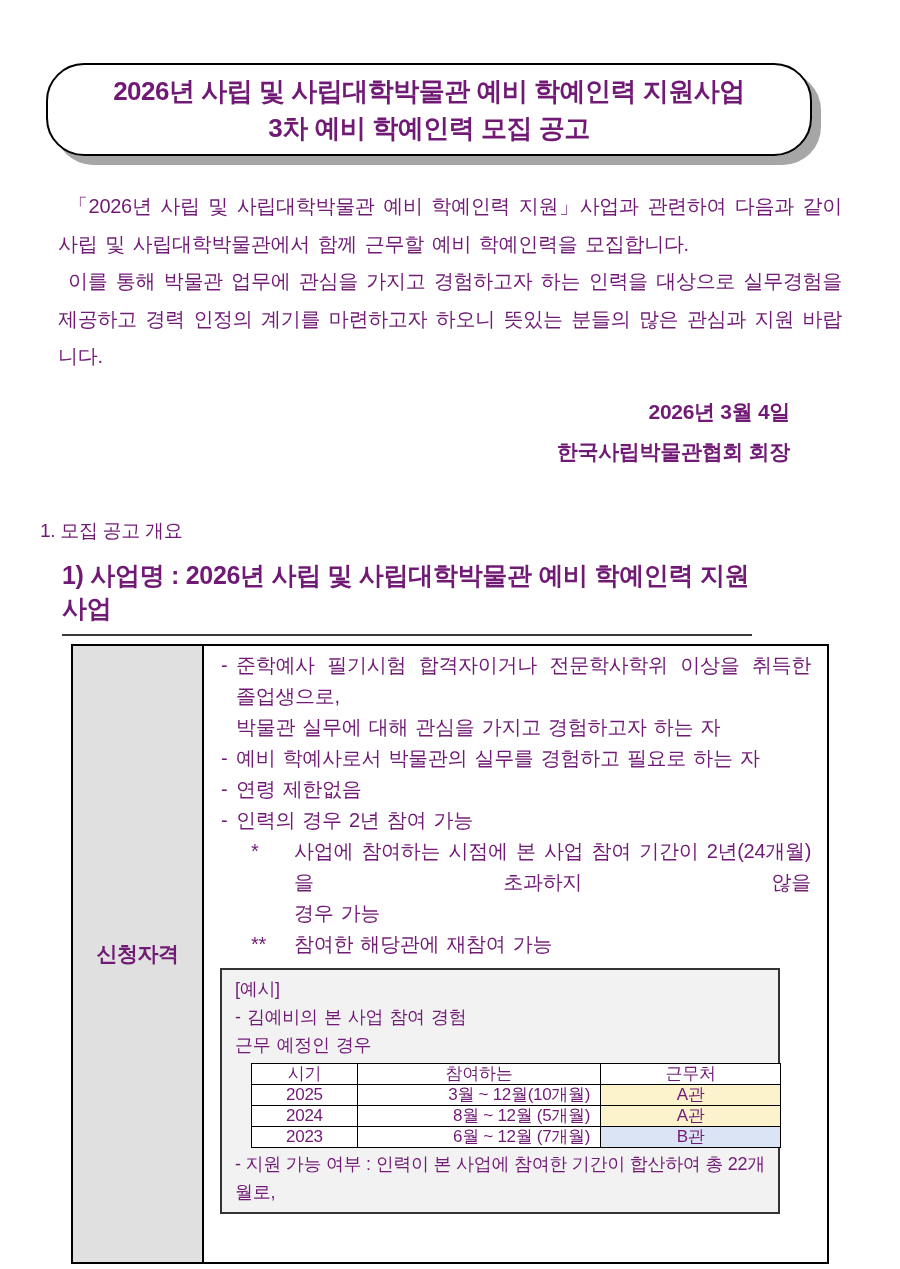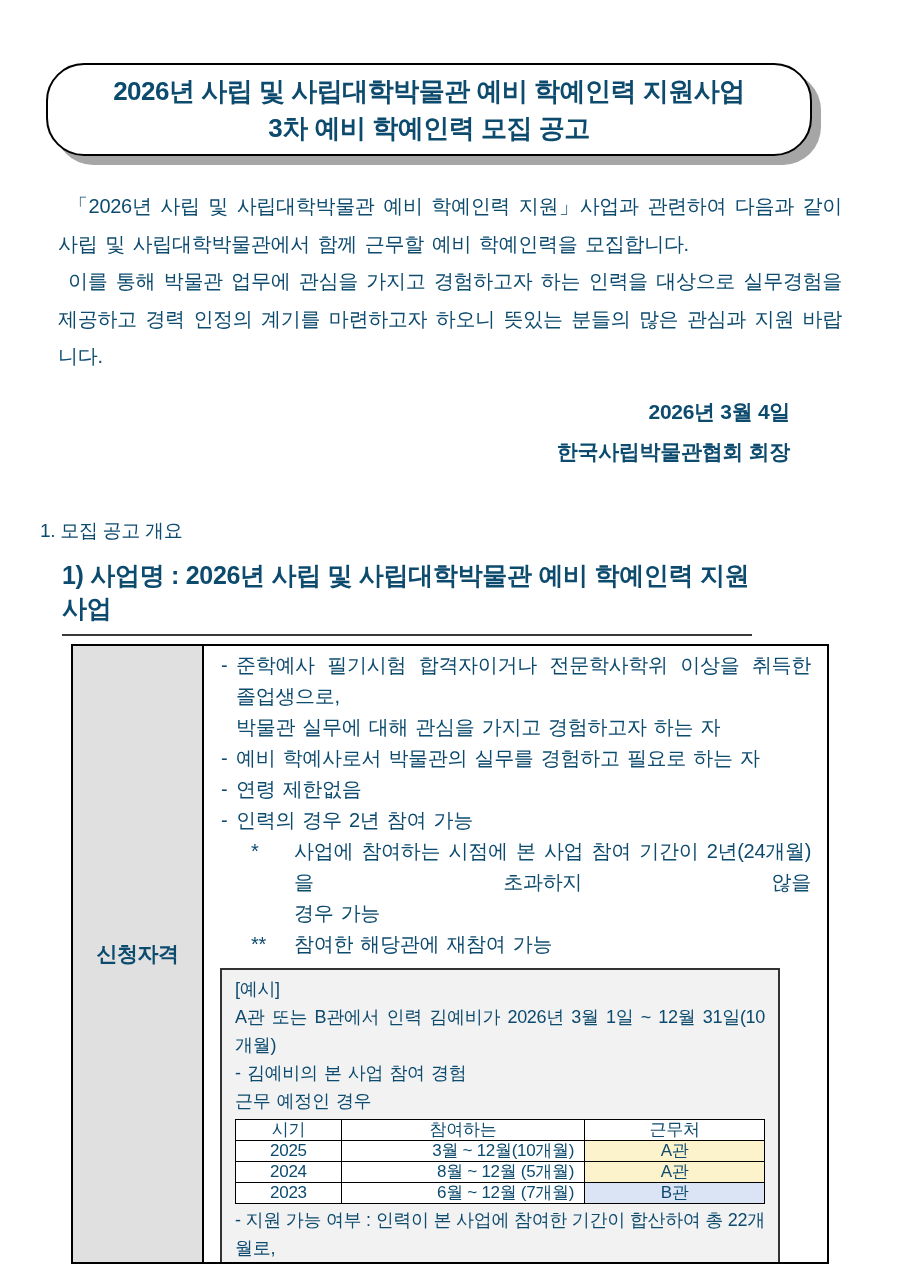--- a/index.html
+++ b/index.html
@@ -1,21 +1,21 @@
 <!DOCTYPE html>
 <html><head>
 <meta charset="utf-8">
 <style>
   html,body { margin:0; padding:0; background:#ffffff; }
   .page {
     position:relative;
     width:900px; height:1269px;
     background:#ffffff;
     font-family:"Liberation Sans", sans-serif;
-    color:#0c4a6e;
+    color:#701a75;
     overflow:hidden;
   }
   
   .title-box {
     margin:63px 88px 0 46px;
     height:89px;
     border:2.5px solid #000;
     border-radius:38px;
     box-shadow:9px 9px 0 #a6a6a6;
     background:#fff;
@@ -46,21 +46,21 @@
   .bullet { position:relative; margin:0; line-height:31px; word-spacing:2px; }
   .bullet .marker { position:absolute; }
   .lvl0 { padding-left:16px; } .lvl0 .marker { left:1px; }
   .lvl1 { padding-left:74px; } .lvl1 .marker { left:31px; }
   .just { text-align:justify; text-align-last:justify; }
   
   .example-box { margin-top:8px; width:560px; box-sizing:border-box;
                  background:#f2f2f2; border:2px solid #333;
                  padding:5px 13px 6px 13px; font-size:18px; line-height:28px; letter-spacing:-0.3px; }
   .example-box .line { word-spacing:1.5px; }
-  .history-table { width:100%; border-collapse:collapse; margin:4px 0 2px 0;
+  .history-table { width:100%; border-collapse:collapse; margin:4px 0 2px 16px;
                    font-size:17px; background:#fff; }
   .history-table th, .history-table td {
     border:1.5px solid #000; text-align:center; padding:0 6px;
     line-height:20px; height:20px; font-weight:normal; background:#fff; }
   .col-year { width:20%; } .col-period { width:46%; } .col-place { width:34%; }
   .history-table td.period { text-align:right; padding-right:10px; }
   .concl { line-height:28px; }
 </style>
 </head>
 <body>
@@ -91,21 +91,20 @@
       <div class="bullet lvl0"><span class="marker"></span><span>박물관 실무에 대해 관심을 가지고 경험하고자 하는 자</span></div>
       <div class="bullet lvl0"><span class="marker">-</span><span>예비 학예사로서 박물관의 실무를 경험하고 필요로 하는 자</span></div>
       <div class="bullet lvl0"><span class="marker">-</span><span>연령 제한없음</span></div>
       <div class="bullet lvl0"><span class="marker">-</span><span>인력의 경우 2년 참여 가능</span></div>
       <div class="bullet lvl1 just"><span class="marker">*</span><span>사업에 참여하는 시점에 본 사업 참여 기간이 2년(24개월)을 초과하지 않을</span></div>
       <div class="bullet lvl1"><span class="marker"></span><span>경우 가능</span></div>
       <div class="bullet lvl1"><span class="marker">**</span><span>참여한 해당관에 재참여 가능</span></div>
 
       <div class="example-box">
         <div class="line">[예시]</div>
-        <div class="line just">A관 또는 B관에서 인력 김예비가 2026년 3월 1일 ~ 12월 31일(10개월)</div>
         <div class="line">- 김예비의 본 사업 참여 경험</div>
         <div class="line">근무 예정인 경우</div>
 
         <table class="history-table">
           <tbody>
               <tr>
             <th class="col-year">시기</th>
             <th class="col-period">참여하는</th>
             <th class="col-place">근무처</th>
           </tr>

